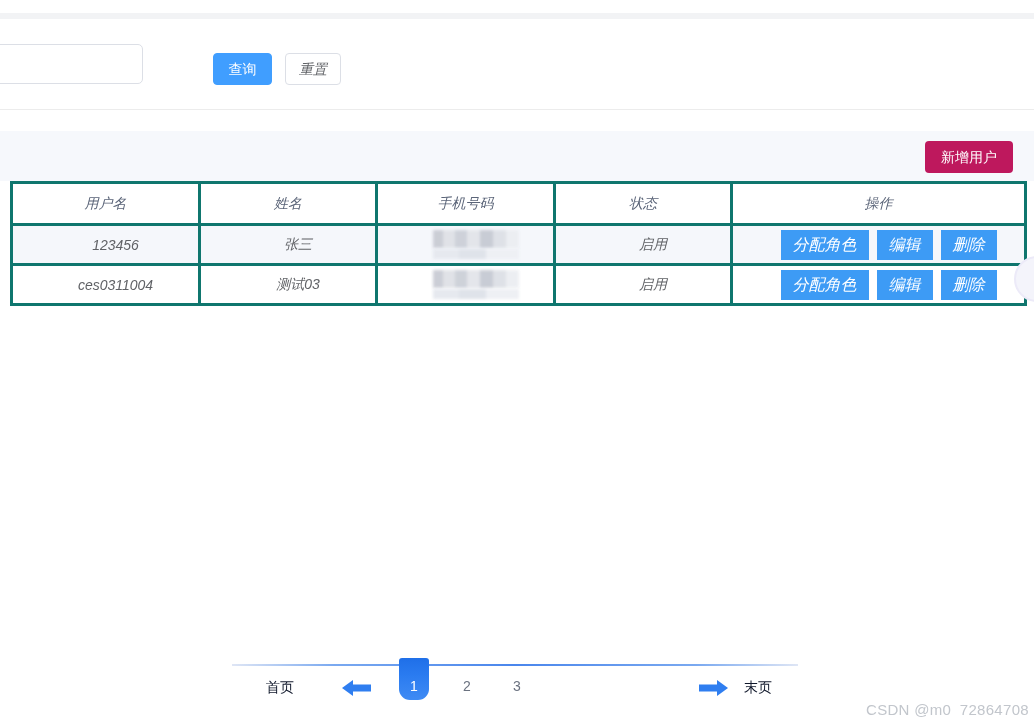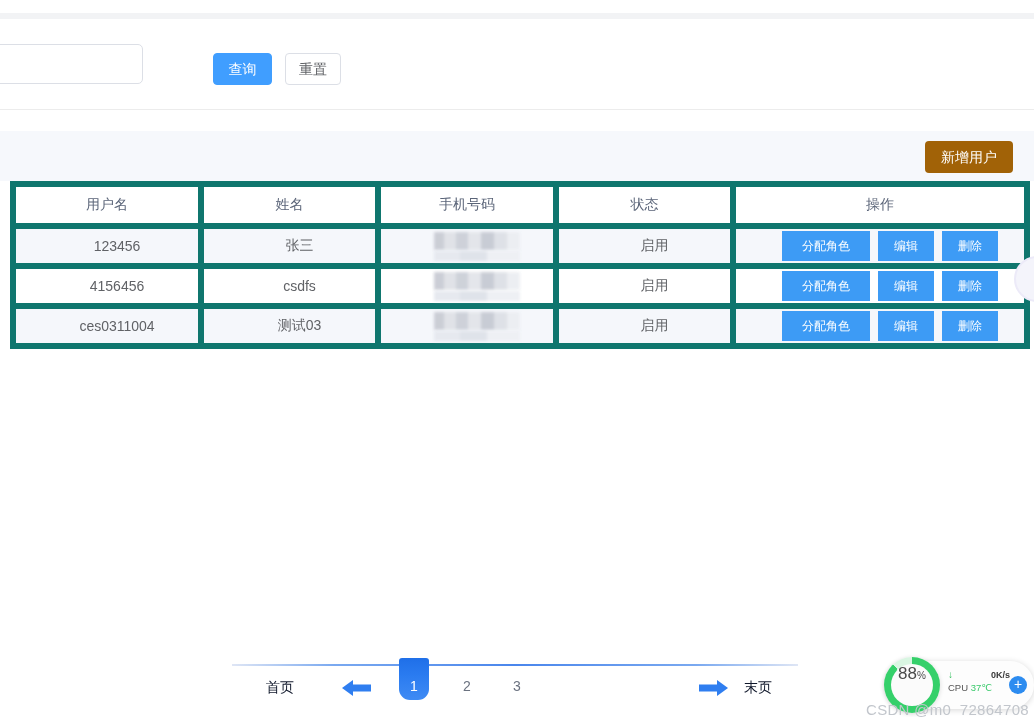--- a/index.html
+++ b/index.html
@@ -40,50 +40,52 @@
     background: #409eff; border: 1px solid #409eff; border-radius: 4px;
     color: #fff; font-size: 14px; line-height: 30px; text-align: center;
     cursor: pointer; letter-spacing: 0px;
   }
   .btn-reset {
     position: absolute; left: 285px; top: 34px;
     width: 56px; height: 32px;
     background: #ffffff; border: 1px solid #dcdfe6; border-radius: 4px;
     color: #606266; font-size: 14px; line-height: 30px; text-align: center;
     cursor: pointer;
+    font-style: italic;
   }
 
   
   .table-region {
     position: absolute; left: 0; top: 98px; width: 1034px; height: 520px;
   }
   .toolbar {
     position: absolute; left: 0; top: 20px; width: 1034px; height: 50px;
     background: #f6f8fc;
   }
   .btn-add {
     position: absolute; right: 21px; top: 10px;
     height: 32px; padding: 0 16px;
-    background: #a16207; border-radius: 4px;
+    background: #be185d; border-radius: 4px;
     color: #fff; font-size: 14px; line-height: 32px; text-align: center;
     cursor: pointer;
   }
 
   table.user-table {
     position: absolute; left: 10px; top: 70px;
     width: 1014px;
     border-collapse: collapse;
     table-layout: fixed;
   }
   table.user-table th, table.user-table td {
-    border: 6px solid #0f766e;
+    border: 3px solid #0f766e;
     text-align: center;
     font-weight: normal;
     color: #606266;
     font-size: 14px;
+    font-style: italic;
   }
   table.user-table th {
     height: 42px;
     background: #ffffff;
     color: #5a6478;
     font-size: 14px;
   }
   table.user-table td { height: 40px; padding-left: 20px; }
   table.user-table tbody tr:nth-child(odd)  td { background: #f5f7fb; }
   table.user-table tbody tr:nth-child(even) td { background: #ffffff; }
@@ -110,21 +112,21 @@
   .phone-cell .row2 {
     display: block;
     width: 86px; height: 10px; margin: 1px auto 0;
     background: linear-gradient(90deg,#e6e9ef 0 30%, #dfe3ea 30% 62%, #eef0f4 62% 100%);
     filter: blur(1.8px);
   }
 
   .ops-wrap { display: flex; justify-content: center; gap: 8px; }
   .op-btn {
     background: #3d9bf5; border-radius: 0; color: #fff;
-    font-size: 12px; height: 30px; line-height: 30px;
+    font-size: 16px; height: 30px; line-height: 30px;
     cursor: pointer; padding: 0 12px; white-space: nowrap; text-align: center;
   }
   .op-btn.assign { min-width: 88px; }
   .op-btn.edit   { min-width: 56px; }
   .op-btn.del    { min-width: 56px; }
 
   
   .pager {
     position: absolute; left: 0; top: 638px; width: 1034px; height: 79px;
   }
@@ -262,33 +264,20 @@
             <td>启用</td>
             <td>
               <div class="ops-wrap">
                 <div class="op-btn assign">分配角色</div>
                 <div class="op-btn edit">编辑</div>
                 <div class="op-btn del">删除</div>
               </div>
             </td>
           </tr>
           <tr>
-            <td>4156456</td>
-            <td>csdfs</td>
-            <td class="phone-cell"><span class="phone-redacted"></span><span class="row2"></span></td>
-            <td>启用</td>
-            <td>
-              <div class="ops-wrap">
-                <div class="op-btn assign">分配角色</div>
-                <div class="op-btn edit">编辑</div>
-                <div class="op-btn del">删除</div>
-              </div>
-            </td>
-          </tr>
-          <tr>
             <td>ces0311004</td>
             <td>测试03</td>
             <td class="phone-cell"><span class="phone-redacted"></span><span class="row2"></span></td>
             <td>启用</td>
             <td>
               <div class="ops-wrap">
                 <div class="op-btn assign">分配角色</div>
                 <div class="op-btn edit">编辑</div>
                 <div class="op-btn del">删除</div>
               </div>
@@ -318,34 +307,15 @@
       <svg width="34" height="22" viewBox="0 0 34 22">
         <path d="M32 11 L21 3 L21 7.5 L3 7.5 L3 14.5 L21 14.5 L21 19 Z" fill="#2f7ef0"></path>
       </svg>
     </div>
 
     <div class="pg-last">末页</div>
   </div>
 
   <div class="pg-active">1</div>
 
-  <div class="sysmon">
-    <div class="ring">
-      <div class="ring-inner">
-        <span class="pct">88</span>
-        <span class="pct-sym">%</span>
-      </div>
-    </div>
-    <div class="stats">
-      <div class="line1">
-        <span class="dl-arrow">↓</span>
-        <span class="net">0K/s</span>
-      </div>
-      <div class="line2">
-        <span>CPU</span>
-        <span class="temp">37℃</span>
-      </div>
-    </div>
-    <div class="plus">+</div>
-  </div>
 
   <div class="watermark">CSDN @m0_72864708</div>
 </div>
 
 </body></html>

